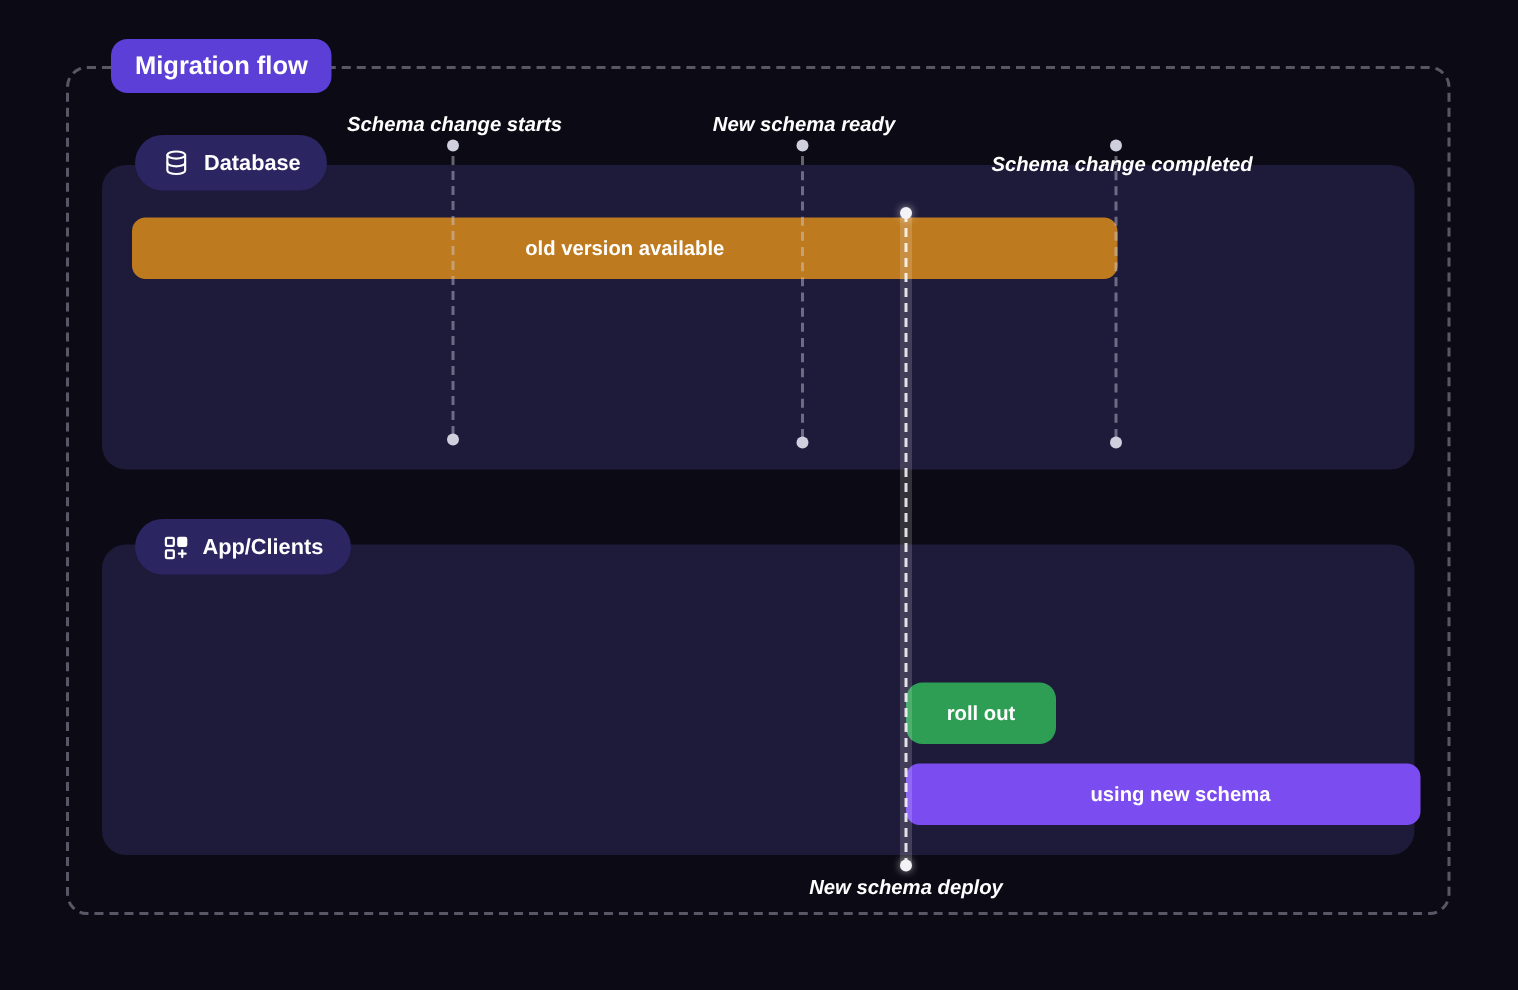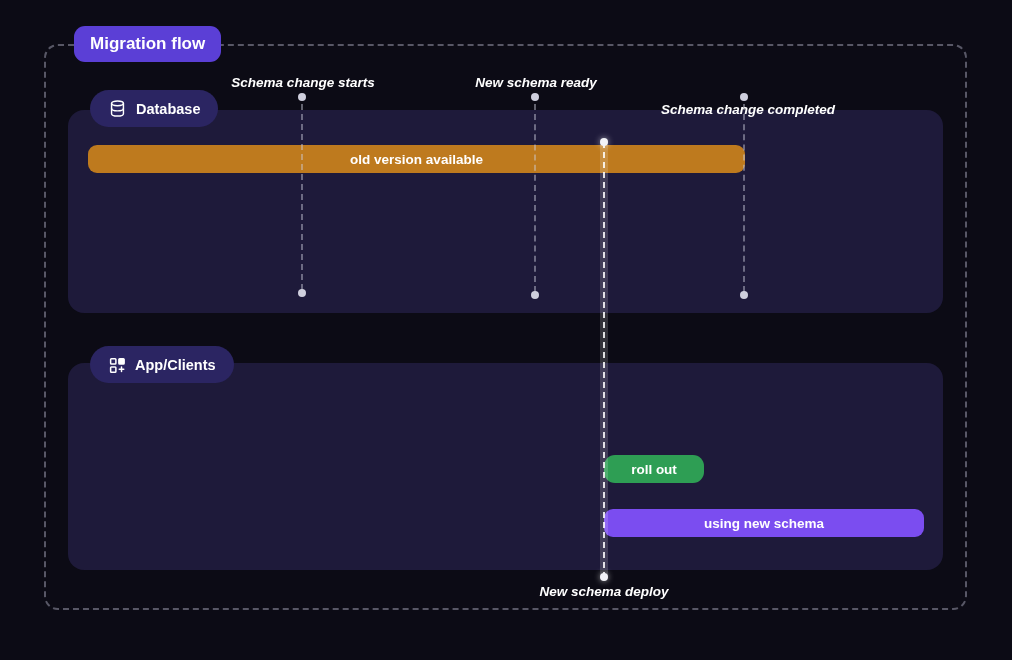--- a/index.html
+++ b/index.html
@@ -49,21 +49,21 @@
     background: #2b2562;
     border-radius: 19px;
     display: flex; align-items: center; gap: 9px;
     font-size: 14.5px; font-weight: bold;
     z-index: 5;
   }
   .pill-db  { top: 90px; }
   .pill-app { top: 346px; }
   .bar {
     position: absolute;
-    height: 28px;
+    height: 41px;
     border-radius: 9px;
     display: flex; align-items: center; justify-content: center;
     font-size: 13.5px; font-weight: bold;
     z-index: 2;
   }
   .m-label {
     position: absolute;
     transform: translateX(-50%);
     font-size: 13.5px; font-weight: bold;
     white-space: nowrap;
@@ -137,21 +137,21 @@
     <span>App/Clients</span>
   </div>
 
   <div class="bar" style="left: 88px; top: 145px; width: 657px; background: rgb(190, 122, 30);">
     <span>old version available</span>
   </div>
 
   <div class="bar" style="left: 604px; top: 455px; width: 100px; background: rgb(46, 158, 84); border-radius: 11px;">
     <span>roll out</span>
   </div>
-  <div class="bar" style="left: 604px; top: 509px; width: 320px; background: rgb(123, 77, 240);">
+  <div class="bar" style="left: 604px; top: 509px; width: 320px; background: rgb(123, 77, 240); padding-left: 23px;">
     <span>using new schema</span>
   </div>
 
   <div class="m-label" style="left:303px; top:75px;">Schema change starts</div>
   <div class="m-label" style="left:536px; top:75px;">New schema ready</div>
   <div class="m-label" style="left:748px; top:75px;margin-top:27px;">Schema change completed</div>
 
   <div class="dot" style="left:298px; top:93px;"></div>
   <div class="dot" style="left:531px; top:93px;"></div>
   <div class="dot" style="left:740px; top:93px;"></div>

